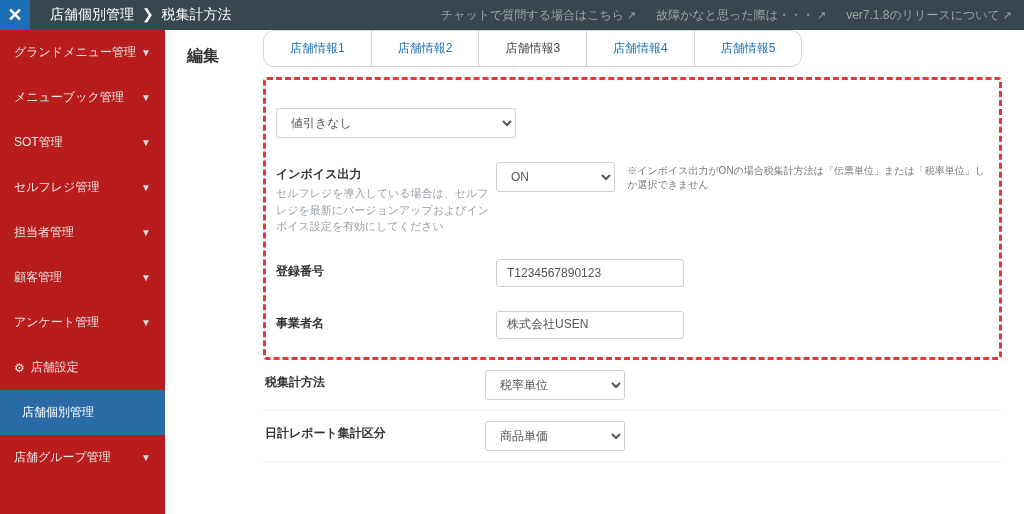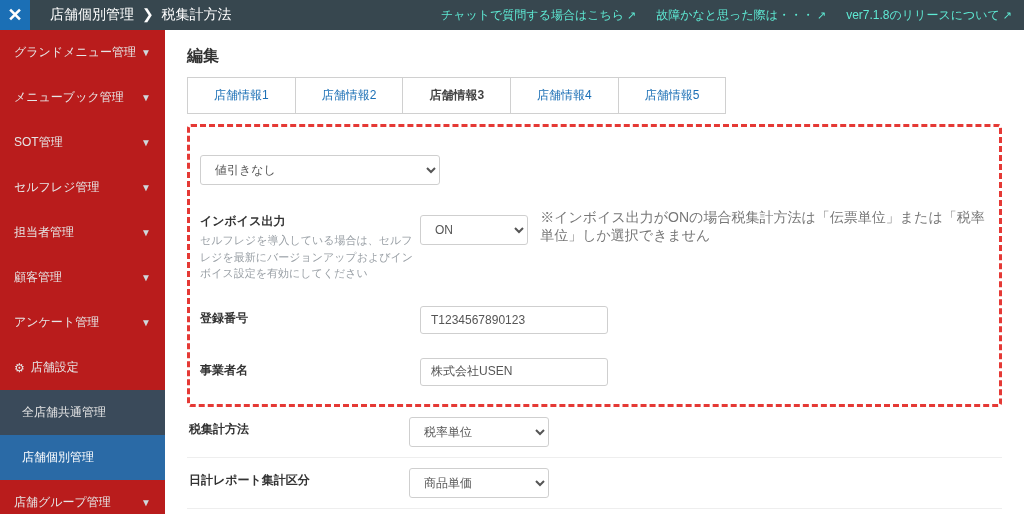--- a/index.html
+++ b/index.html
@@ -31,21 +31,21 @@
   }
   .breadcrumb {
     padding-left: 20px;
     font-size: 14px;
     flex: 1;
   }
   .breadcrumb .sep { margin: 0 4px; }
   .header-links {
     display: flex; gap: 20px; padding-right: 12px; font-size: 12px;
   }
-  .header-links a { color: #5eead4; text-decoration: none; text-align: center; }
+  .header-links a { color: #a3a3a3; text-decoration: none; text-align: center; }
   .ext-icon { margin-left: 3px; font-size: 11px; }
 
   
   .wrap { display: flex; height: calc(100% - 30px); }
 
   
   .sidebar {
     width: 165px;
     background: #b91c1c;
     color: #e6e6e6;
@@ -65,48 +65,48 @@
   .sidebar-item.active { background: #2a6aa6; color: #fff; }
   .sidebar-item.child { background: #3a4a5a; }
   .sidebar-item.gear::before {
     content: "⚙"; margin-right: 6px; font-size: 12px;
   }
 
   
   .main {
     flex: 1;
     background: #fff;
-    display: flex; flex-direction: column;
+    display: flex; flex-direction: row;
     overflow: hidden;
   }
   .page-title { font-size: 16px; font-weight: bold; padding: 16px 22px 10px; }
   .content {
     padding: 0 22px 22px;
     overflow-y: auto;
     flex: 1;
   }
 
   
   .tabs {
     display: flex;
     border: 1px solid #d0d0d0;
-    border-radius: 0;
+    border-radius: 11px;
     overflow: hidden;
     width: fit-content;
   }
   .tab {
     padding: 9px 26px;
     font-size: 12px;
     color: #1b6fb5;
     cursor: pointer;
     border-right: 1px solid #d0d0d0;
     background: #fff;
   }
   .tab:last-child { border-right: none; }
-  .tab.active { color: #444; font-weight: bold; }
+  .tab.active { color: #444; font-weight: normal; }
 
   
   .highlight {
     border: 3px dashed #e53935;
     border-radius: 4px;
     padding: 16px 8px 6px;
     margin-top: 10px;
   }
 
   
@@ -126,21 +126,21 @@
   }
   .form-sub {
     display: block;
     font-weight: normal;
     font-size: 11px;
     color: #9aa0a6;
     line-height: 1.5;
     margin-top: 2px;
   }
   .form-field { flex: 1; display: flex; align-items: flex-end; gap: 12px; }
-  .note { font-size: 14px; color: #777; }
+  .note { font-size: 10px; color: #777; }
 
   select, input[type=text] {
     font-family: inherit;
     font-size: 12px;
     color: #555;
     border: 1px solid #cfcfcf;
     border-radius: 3px;
     padding: 6px 10px;
     background: #fff;
   }
@@ -196,23 +196,20 @@
       <span>顧客管理</span>
       <span class="chev">▼</span>
     </div>
     <div class="sidebar-item group">
       <span>アンケート管理</span>
       <span class="chev">▼</span>
     </div>
     <div class="sidebar-item gear">
       <span>店舗設定</span>
     </div>
-    <div class="sidebar-item child sidebar-sub">
-      <span>全店舗共通管理</span>
-    </div>
     <div class="sidebar-item active sidebar-sub">
       <span>店舗個別管理</span>
     </div>
     <div class="sidebar-item group">
       <span>店舗グループ管理</span>
       <span class="chev">▼</span>
     </div>
   </nav>
 
   <main class="main">

